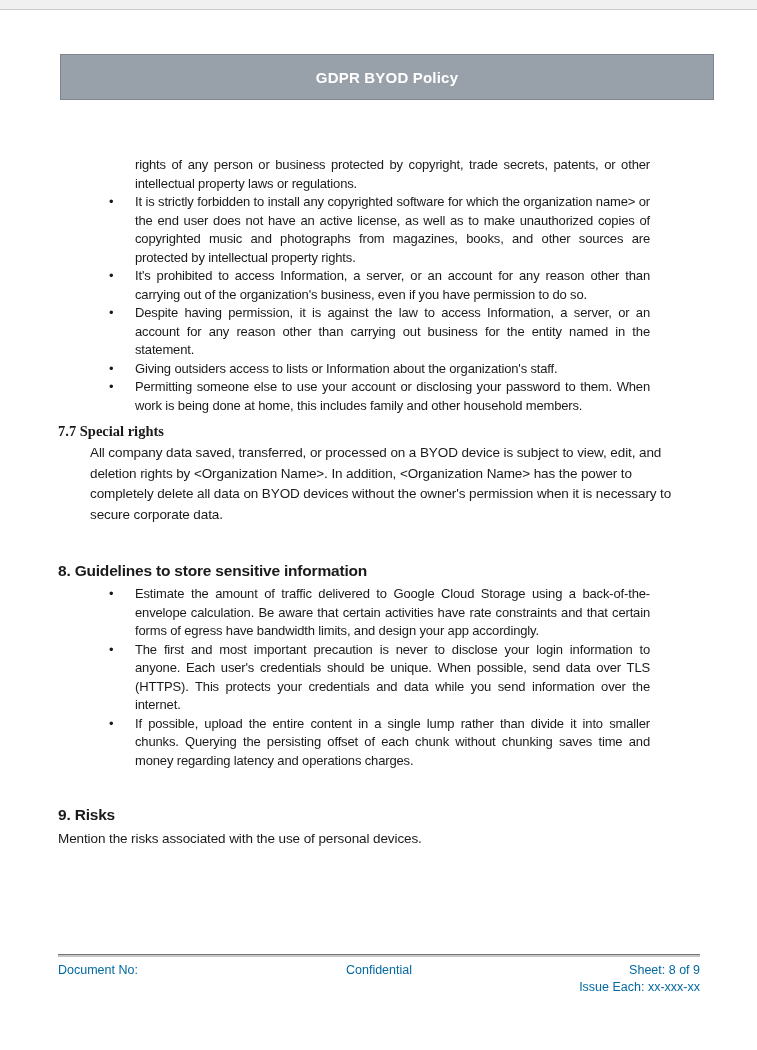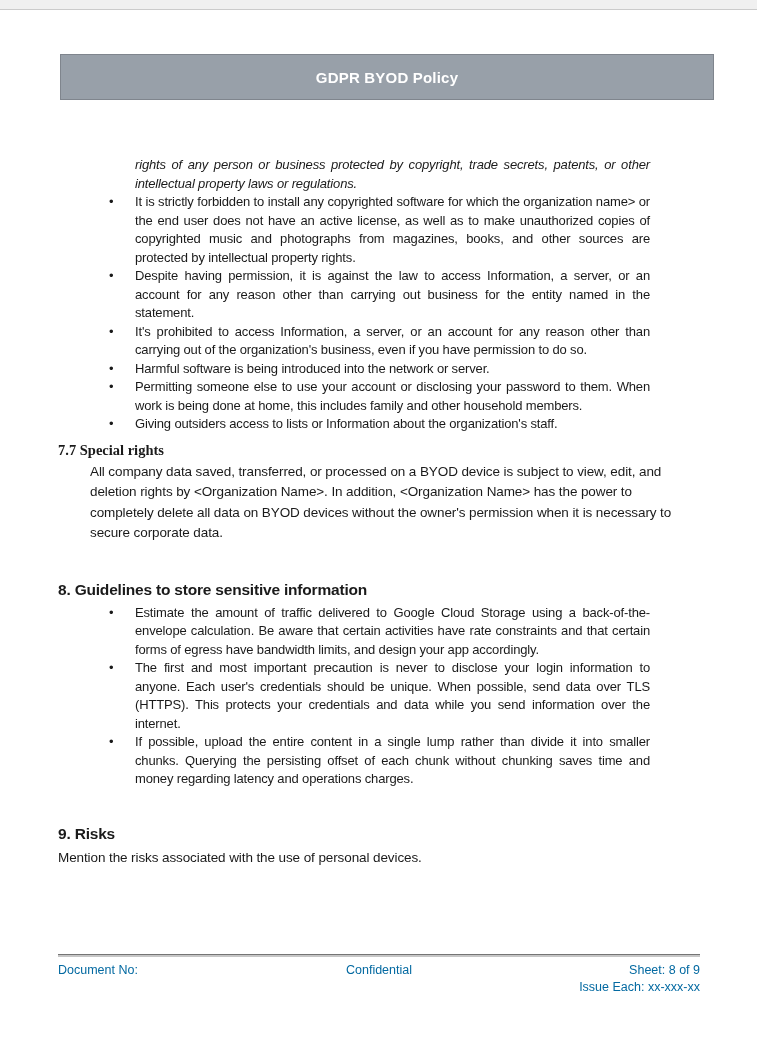--- a/index.html
+++ b/index.html
@@ -36,21 +36,20 @@
   }
   .body-text {
     font-size:13px;
     line-height:18.5px;
     letter-spacing:-0.15px;
   }
   .continuation {
     margin-left:77px;
     margin-right:49px;
     text-align:justify;
-    font-style:italic;
   }
   ul.bullets {
     list-style:none;
     margin-right:49px;
   }
   ul.bullets > li {
     margin-left:77px;
     position:relative;
     text-align:justify;
   }
@@ -119,25 +118,24 @@
 <div class="banner">
   <span class="banner-title">GDPR BYOD Policy</span>
 </div>
 
 <div class="content">
 
   <p class="body-text continuation">rights of any person or business protected by copyright, trade secrets, patents, or other intellectual property laws or regulations.</p>
 
   <ul class="bullets body-text">
     <li>It is strictly forbidden to install any copyrighted software for which the organization name&gt; or the end user does not have an active license, as well as to make unauthorized copies of copyrighted music and photographs from magazines, books, and other sources are protected by intellectual property rights.</li>
+    <li>It's prohibited to access Information, a server, or an account for any reason other than carrying out of the organization's business, even if you have permission to do so.</li>
     <li>Despite having permission, it is against the law to access Information, a server, or an account for any reason other than carrying out business for the entity named in the statement.</li>
-    <li>It's prohibited to access Information, a server, or an account for any reason other than carrying out of the organization's business, even if you have permission to do so.</li>
-    <li>Harmful software is being introduced into the network or server.</li>
+    <li>Giving outsiders access to lists or Information about the organization's staff.</li>
     <li>Permitting someone else to use your account or disclosing your password to them. When work is being done at home, this includes family and other household members.</li>
-    <li>Giving outsiders access to lists or Information about the organization's staff.</li>
   </ul>
 
   <h3 class="h-serif">7.7 Special rights</h3>
   <p class="para-calibri">All company data saved, transferred, or processed on a BYOD device is subject to view, edit, and deletion rights by &lt;Organization Name&gt;. In addition, &lt;Organization Name&gt; has the power to completely delete all data on BYOD devices without the owner's permission when it is necessary to secure corporate data.</p>
 
   <h2 class="h-sans sec8-h">8. Guidelines to store sensitive information</h2>
   <ul class="bullets body-text sec8-bullets">
     <li>Estimate the amount of traffic delivered to Google Cloud Storage using a back-of-the-envelope calculation. Be aware that certain activities have rate constraints and that certain forms of egress have bandwidth limits, and design your app accordingly.</li>
     <li>The first and most important precaution is never to disclose your login information to anyone. Each user's credentials should be unique. When possible, send data over TLS (HTTPS). This protects your credentials and data while you send information over the internet.</li>
     <li>If possible, upload the entire content in a single lump rather than divide it into smaller chunks. Querying the persisting offset of each chunk without chunking saves time and money regarding latency and operations charges.</li>

